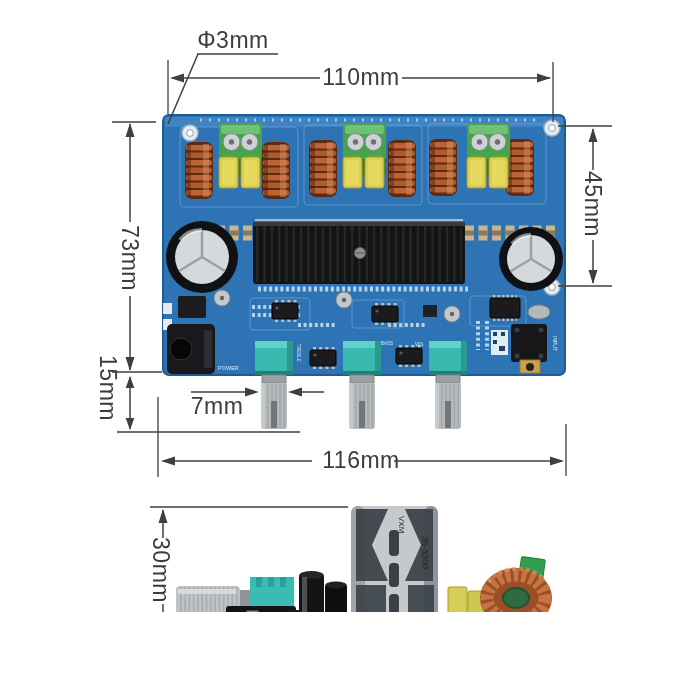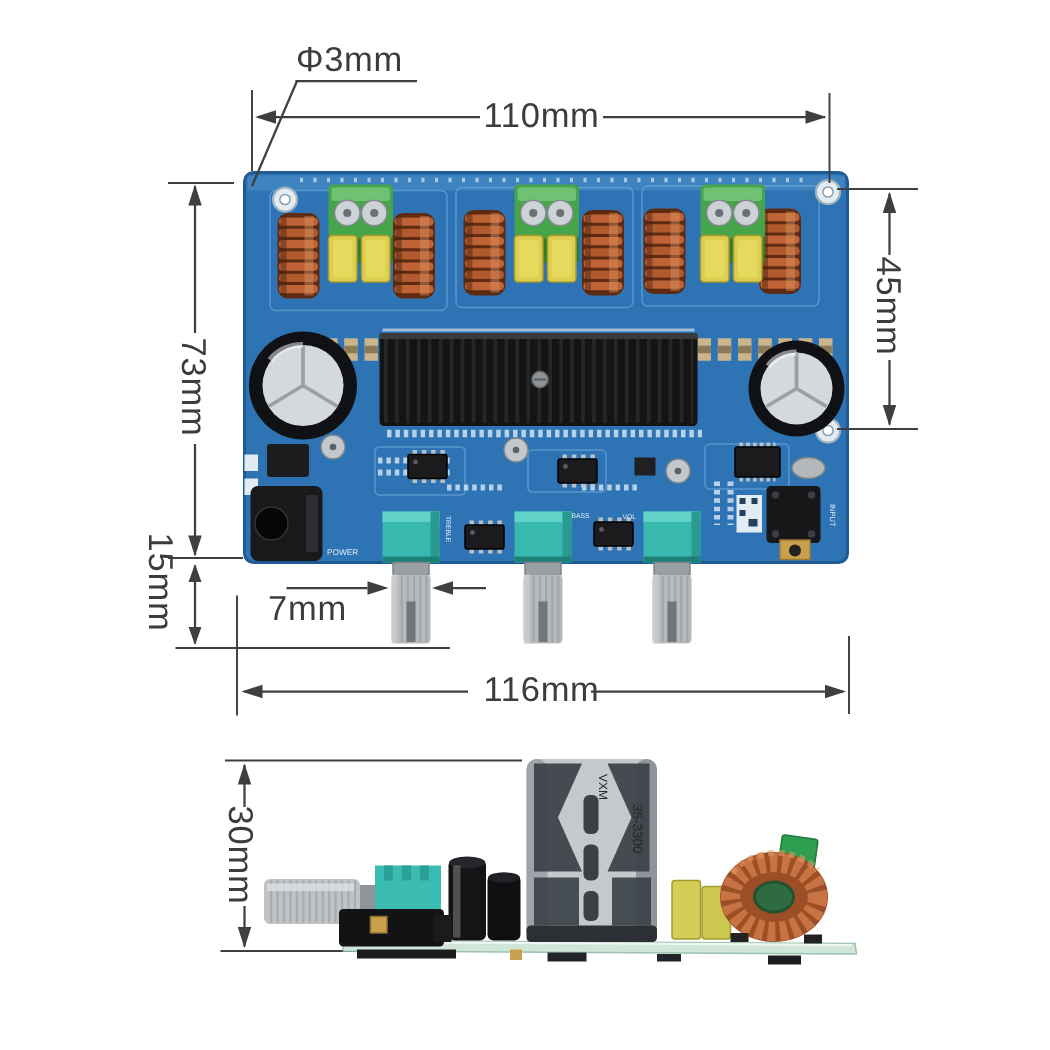--- a/index.html
+++ b/index.html
@@ -1,16 +1,16 @@
 <!DOCTYPE html>
 <html><head>
 <meta charset="utf-8">
 <style>
   html,body{margin:0;padding:0;background:#ffffff;}
-  .canvas{position:relative;width:700px;height:700px;background:#ffffff;overflow:hidden;
+  .canvas{position:relative;width:700px;height:612px;background:#ffffff;overflow:hidden;
           font-family:"Liberation Sans",sans-serif;}
   .canvas svg{position:absolute;left:0;top:0;}
   .dim-label{position:absolute;color:#3c3c3c;font-size:23px;line-height:1;white-space:nowrap;
              transform:translate(-50%,-50%);letter-spacing:0.5px;}
   .dim-label.rot{transform:translate(-50%,-50%) rotate(90deg);}
   .silk{font-family:"Liberation Sans",sans-serif;fill:#dcebf7;}
 </style>
 </head>
 <body>
 
@@ -333,17 +333,17 @@
       <rect x="536" y="623" width="12" height="6" fill="#222"></rect>
     </g>
   </g>
 </svg>
 
 <div class="dim-label" style="left:233px;top:40px;">Φ3mm</div>
 <div class="dim-label" style="left:361px;top:77px;">110mm</div>
 <div class="dim-label rot" style="left:592px;top:204px;">45mm</div>
 <div class="dim-label rot" style="left:129px;top:258px;">73mm</div>
 <div class="dim-label rot" style="left:107px;top:388px;">15mm</div>
-<div class="dim-label" style="left:205px;top:406px;">7mm</div>
+<div class="dim-label" style="left:217px;top:406px;">7mm</div>
 <div class="dim-label" style="left:361px;top:460px;">116mm</div>
 <div class="dim-label rot" style="left:160px;top:570px;">30mm</div>
 
 </div>
 
 </body></html>

